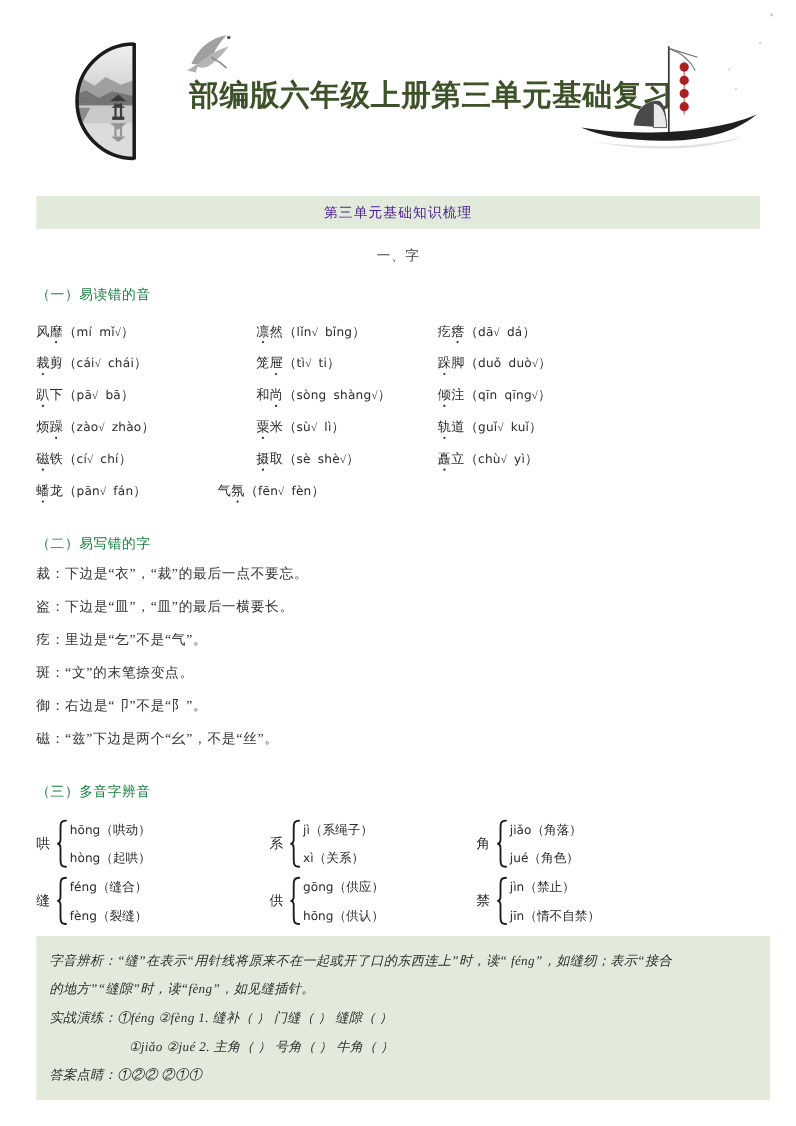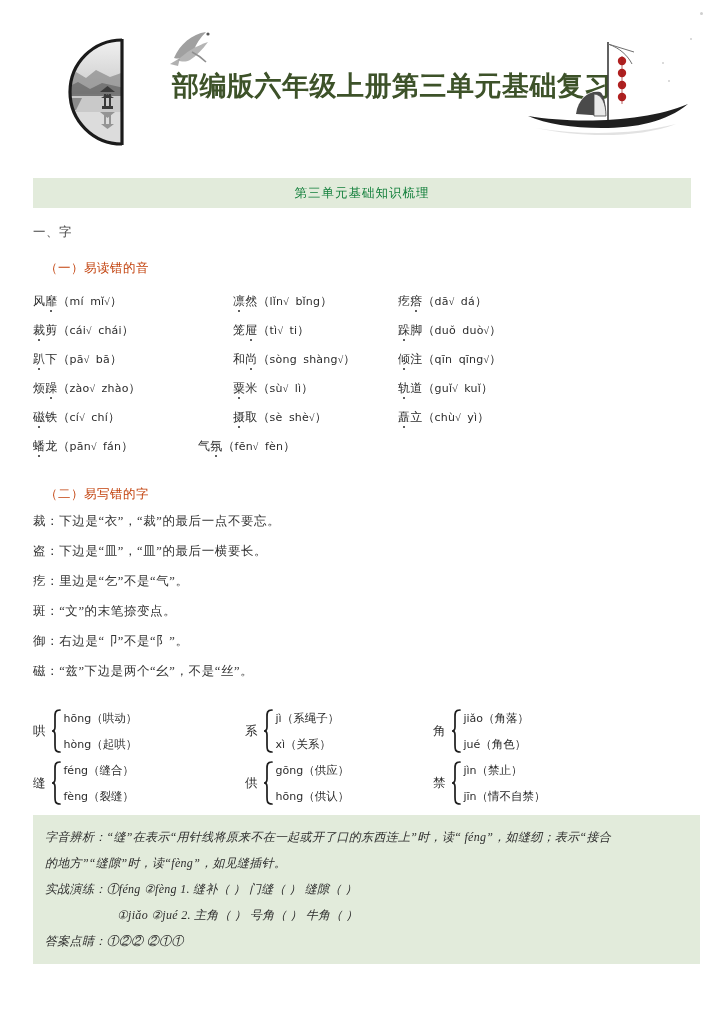--- a/index.html
+++ b/index.html
@@ -55,42 +55,42 @@
   
   .section-banner {
     margin: 18px 33px 0 33px;
     width: 658px;
     background: #e2ebdb;
     height: 30px;
     display: flex;
     align-items: center;
     justify-content: center;
     font-size: 12.5px;
-    color: #15803d;
+    color: #4c1d95;
     letter-spacing: 1px;
   }
 
   
   .content {
     padding: 0 33px;
     width: 724px;
   }
   .h1-line {
     font-size: 12.5px;
     color: #444;
     margin-top: 16px;
     margin-bottom: 0;
     letter-spacing: 0.5px;
+    text-align: center;
   }
   .h2-line {
     font-size: 12.5px;
-    color: #c2410c;
+    color: #15803d;
     margin-top: 19px;
     letter-spacing: 0.5px;
-    margin-left: 12px;
   }
 
   
   .word-grid {
     margin-top: 16px;
   }
   .word-row {
     display: flex;
     height: 29px;
     align-items: flex-start;
@@ -307,20 +307,21 @@
   <div class="h2-line">（二）易写错的字</div>
   <div class="explain-list" id="explain-list">
       <div class="explain-line">裁：下边是“衣”，“裁”的最后一点不要忘。</div>
       <div class="explain-line">盗：下边是“皿”，“皿”的最后一横要长。</div>
       <div class="explain-line">疙：里边是“乞”不是“气”。</div>
       <div class="explain-line">斑：“文”的末笔捺变点。</div>
       <div class="explain-line">御：右边是“卩”不是“阝”。</div>
       <div class="explain-line">磁：“兹”下边是两个“幺”，不是“丝”。</div>
     </div>
 
+  <div class="h2-line">（三）多音字辨音</div>
   <div class="poly-grid" id="poly-grid">
       <div class="poly-row">
         <div class="poly-item p1">
           <span class="poly-head">哄</span>
           <span class="brace">
             <svg width="11" height="46" viewBox="0 0 11 46">
               <path d="M9 2 C4 2 4 5 4 9 L4 19 C4 22 3 23 1 23 C3 23 4 24 4 27 L4 37 C4 41 4 44 9 44" fill="none" stroke="#1c1c1c" stroke-width="1.7" stroke-linecap="round"></path>
             </svg>
           </span>
           <div class="poly-readings">

